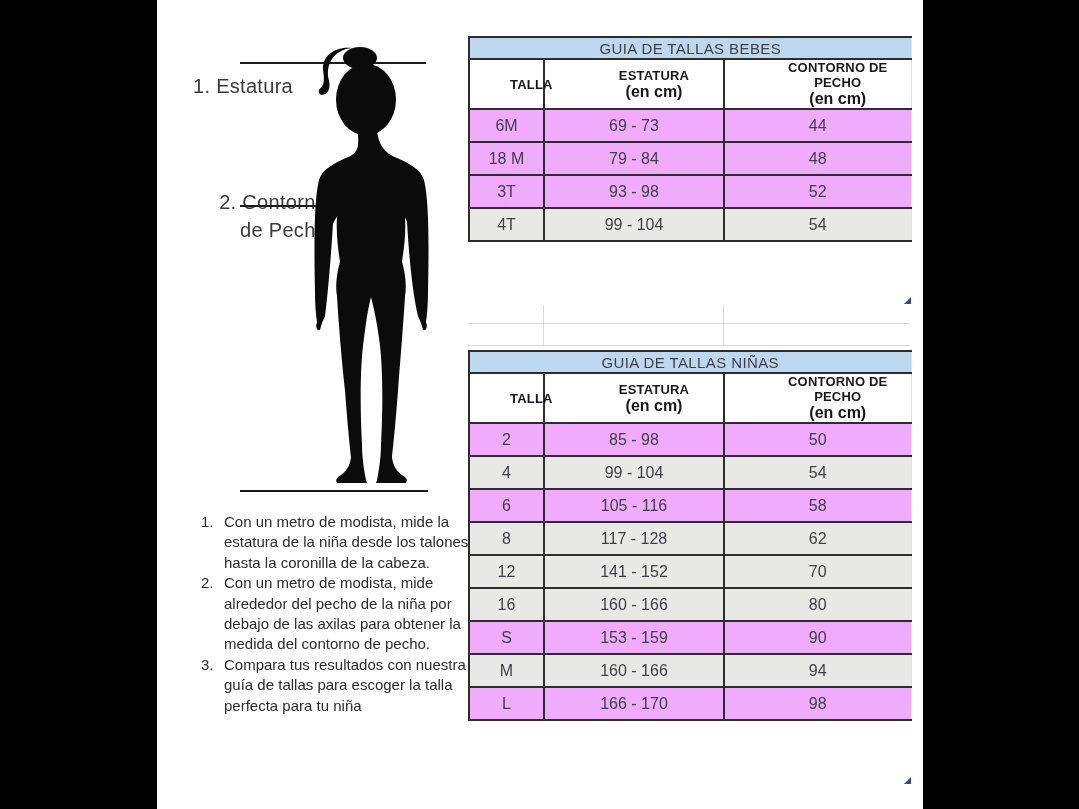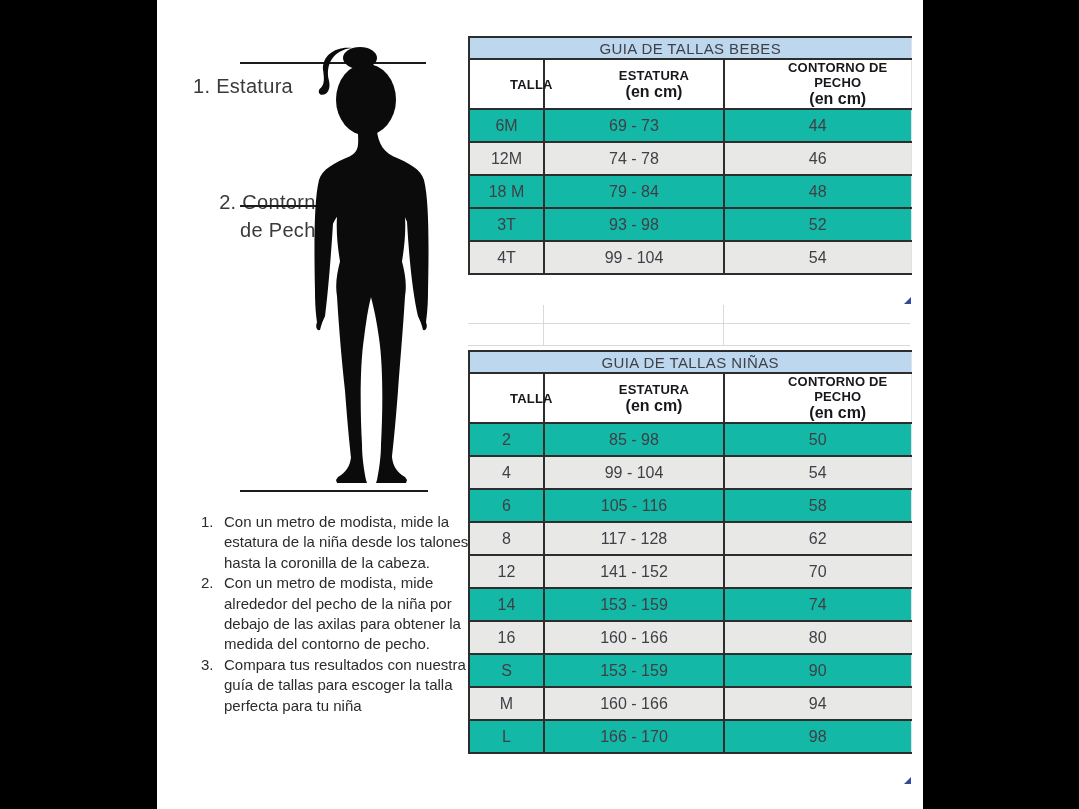--- a/index.html
+++ b/index.html
@@ -27,21 +27,21 @@
   .inst-text{flex:1;}
   
   .tbl{position:absolute;border-collapse:collapse;table-layout:fixed;width:442px;border-radius:29px;}
   .tbl td{border:2px solid #2d2d2d;text-align:center;vertical-align:middle;padding:0;}
   .tbl td:last-child{border-right:1px solid #dfe3e8;}
   .t-title td{height:20px;background:#BDD7EE;font-size:15px;color:#3f3f46;letter-spacing:0.4px;}
   .t-head td{height:45px;background:#ffffff;padding-left:40px;}
   .h-main{font-weight:bold;font-size:13px;color:#17171c;letter-spacing:0.2px;}
   .h-unit{font-weight:bold;font-size:16px;color:#17171c;}
   .t-row td{height:31px;font-size:16px;color:#3f3f46;}
-  .row-blue td{background:#14b8a6;}
+  .row-blue td{background:#f0abfc;}
   .row-gray td{background:#E8E8E7;}
   .tbl-bebes{left:311px;top:36px;}
   .tbl-ninas{left:311px;top:350px;}
   
   .grid-strip{position:absolute;left:311px;top:305px;width:442px;height:40px;}
   .g-h{position:absolute;left:0;width:442px;height:1px;background:#d9d9d9;}
   .g-v{position:absolute;top:0;width:1px;height:40px;background:#d9d9d9;}
   
   .corner-marker{position:absolute;width:0;height:0;border-style:solid;
     border-width:0 0 7px 7px;border-color:transparent transparent #2f4b9b transparent;}
@@ -142,25 +142,20 @@
       <td>
         <div class="h-main">CONTORNO DE PECHO</div>
         <div class="h-unit">(en cm)</div>
       </td>
     </tr>
     <tr class="t-row row-blue">
       <td>6M</td>
       <td>69 - 73</td>
       <td>44</td>
     </tr>
-    <tr class="t-row row-gray">
-      <td>12M</td>
-      <td>74 - 78</td>
-      <td>46</td>
-    </tr>
     <tr class="t-row row-blue">
       <td>18 M</td>
       <td>79 - 84</td>
       <td>48</td>
     </tr>
     <tr class="t-row row-blue">
       <td>3T</td>
       <td>93 - 98</td>
       <td>52</td>
     </tr>
@@ -220,25 +215,20 @@
     <tr class="t-row row-gray">
       <td>8</td>
       <td>117 - 128</td>
       <td>62</td>
     </tr>
     <tr class="t-row row-gray">
       <td>12</td>
       <td>141 - 152</td>
       <td>70</td>
     </tr>
-    <tr class="t-row row-blue">
-      <td>14</td>
-      <td>153 - 159</td>
-      <td>74</td>
-    </tr>
     <tr class="t-row row-gray">
       <td>16</td>
       <td>160 - 166</td>
       <td>80</td>
     </tr>
     <tr class="t-row row-blue">
       <td>S</td>
       <td>153 - 159</td>
       <td>90</td>
     </tr>

